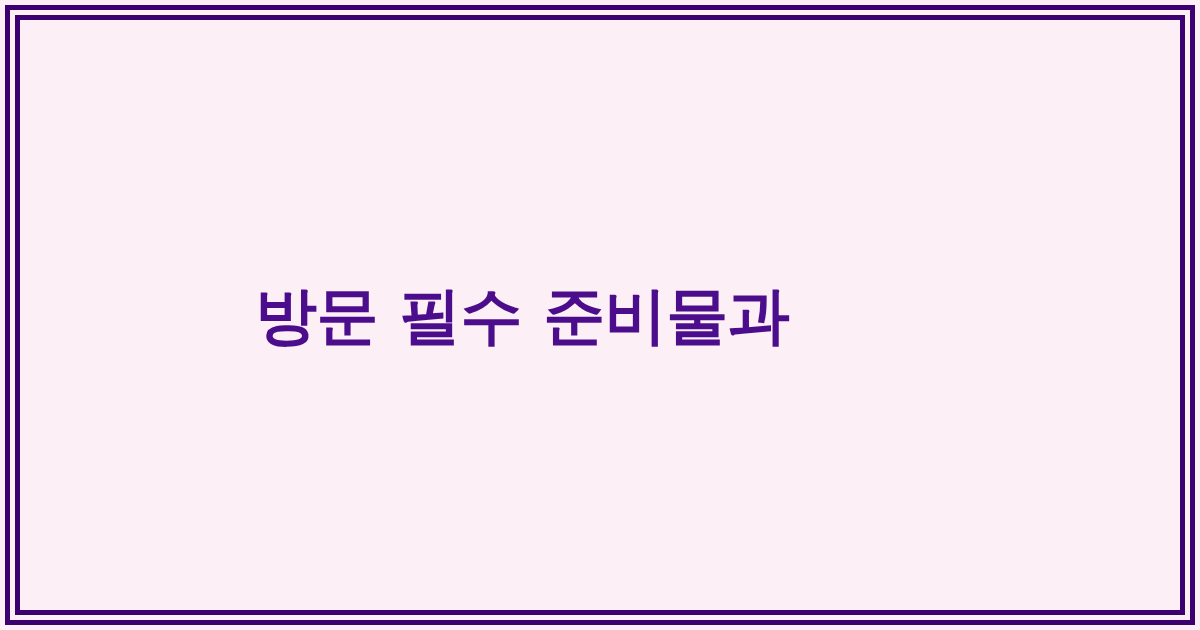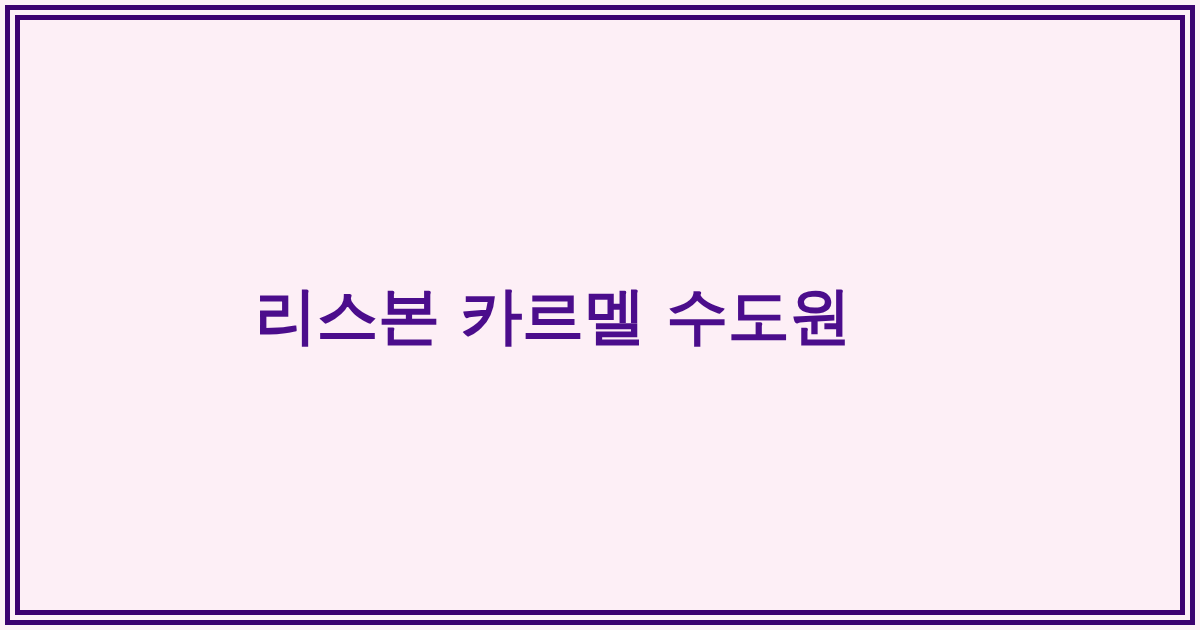--- a/index.html
+++ b/index.html
@@ -73,18 +73,18 @@
   }
 </style>
 </head>
 <body>
 
 <div class="card">
   <div class="frame-outer">
     <div class="frame-inner">
 
       <h1 class="headline">
-        <span class="headline-line">리스본 카르멜 수도원</span>
+        <span class="headline-line">방문 필수 준비물과</span>
       </h1>
 
     </div>
   </div>
 </div>
 
 </body></html>

